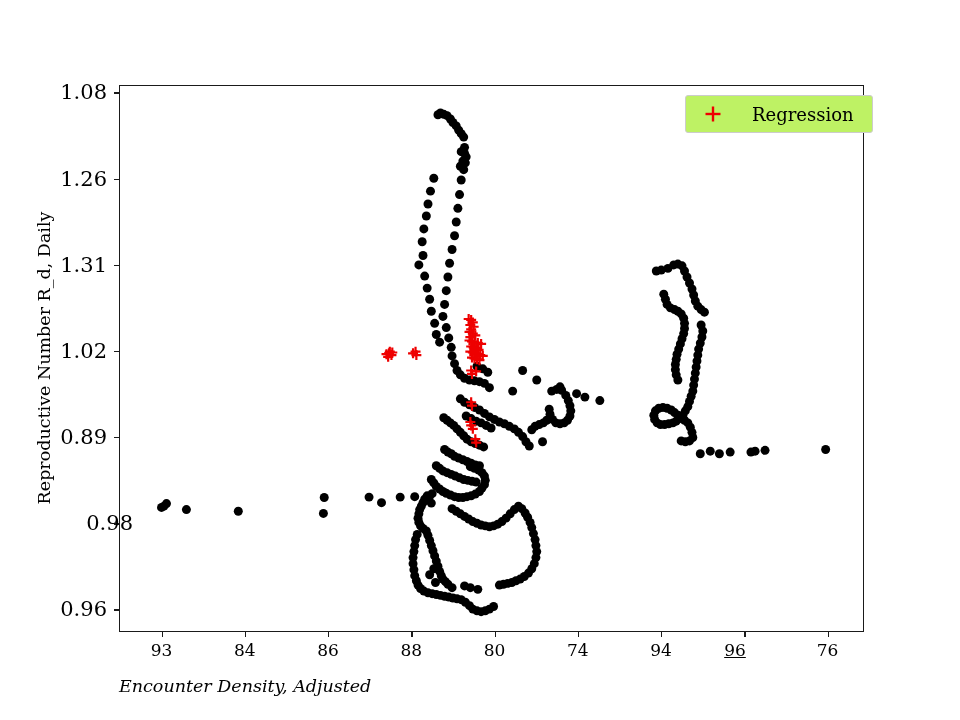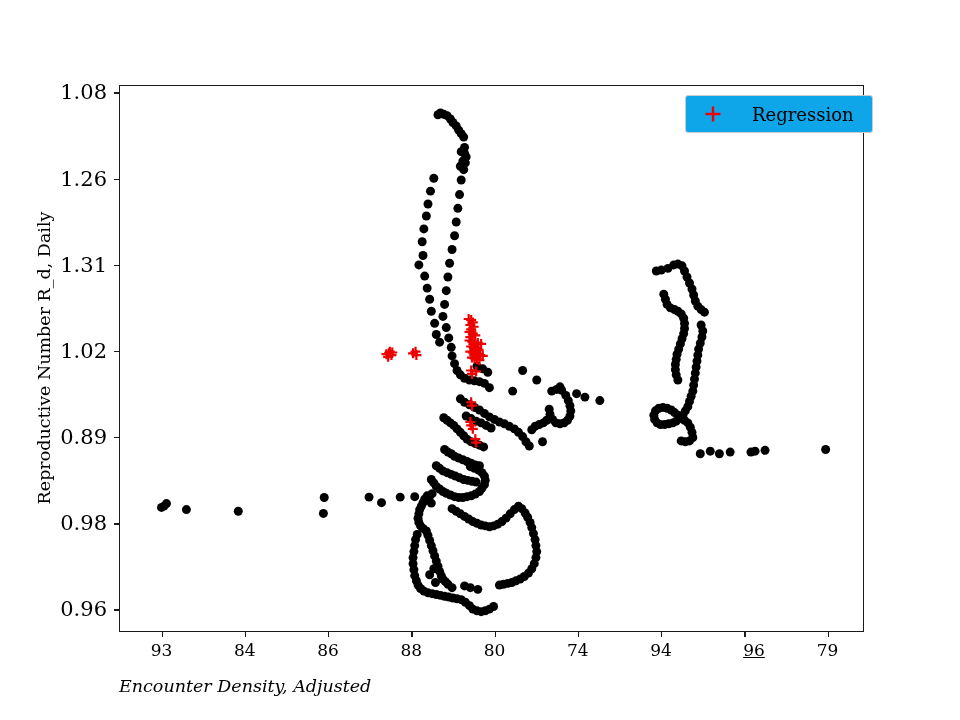--- a/index.html
+++ b/index.html
@@ -95,21 +95,21 @@
   #legend {
     position: absolute;
     left: 685px;
     top: 95px;
     height: 38px;
     padding: 0 14px;
     box-sizing: border-box;
     display: flex;
     align-items: center;
     gap: 26px;
-    background: #0ea5e9;
+    background: #bef264;
     border: 1px solid #cccccc;
     border-radius: 3px;
   }
   .legend-marker-cell {
     width: 26px;
     display: flex;
     align-items: center;
     justify-content: center;
   }
   .legend-label {
@@ -548,29 +548,29 @@
         <div class="xtick-label" style="left: 208.101px;">86</div>
         <div class="tick-mark xtick-mark" style="left: 291.341px;"></div>
         <div class="xtick-label" style="left: 291.341px;">88</div>
         <div class="tick-mark xtick-mark" style="left: 374.581px;"></div>
         <div class="xtick-label" style="left: 374.581px;">80</div>
         <div class="tick-mark xtick-mark" style="left: 457.821px;"></div>
         <div class="xtick-label" style="left: 457.821px;">74</div>
         <div class="tick-mark xtick-mark" style="left: 541.061px;"></div>
         <div class="xtick-label" style="left: 541.061px;">94</div>
         <div class="tick-mark xtick-mark" style="left: 624.302px;"></div>
-        <div class="xtick-label" style="left: 634px; text-decoration: underline;">96</div>
+        <div class="xtick-label" style="left: 615px; text-decoration: underline;">96</div>
         <div class="tick-mark xtick-mark" style="left: 707.542px;"></div>
-        <div class="xtick-label" style="left: 707.542px;">79</div>
+        <div class="xtick-label" style="left: 707.542px;">76</div>
       </div>
     <div id="yticks">
         <div class="tick-mark ytick-mark" style="top: 523.311px;"></div>
         <div class="ytick-label" style="top: 523.311px;">0.96</div>
         <div class="tick-mark ytick-mark" style="top: 437.169px;"></div>
-        <div class="ytick-label" style="top: 437.169px;">0.98</div>
+        <div class="ytick-label" style="top: 437.169px; margin-left: 26px;">0.98</div>
         <div class="tick-mark ytick-mark" style="top: 351.028px;"></div>
         <div class="ytick-label" style="top: 351.028px;">0.89</div>
         <div class="tick-mark ytick-mark" style="top: 264.886px;"></div>
         <div class="ytick-label" style="top: 264.886px;">1.02</div>
         <div class="tick-mark ytick-mark" style="top: 178.744px;"></div>
         <div class="ytick-label" style="top: 178.744px;">1.31</div>
         <div class="tick-mark ytick-mark" style="top: 92.6024px;"></div>
         <div class="ytick-label" style="top: 92.6024px;">1.26</div>
         <div class="tick-mark ytick-mark" style="top: 6.46063px;"></div>
         <div class="ytick-label" style="top: 6.46063px;">1.08</div>

